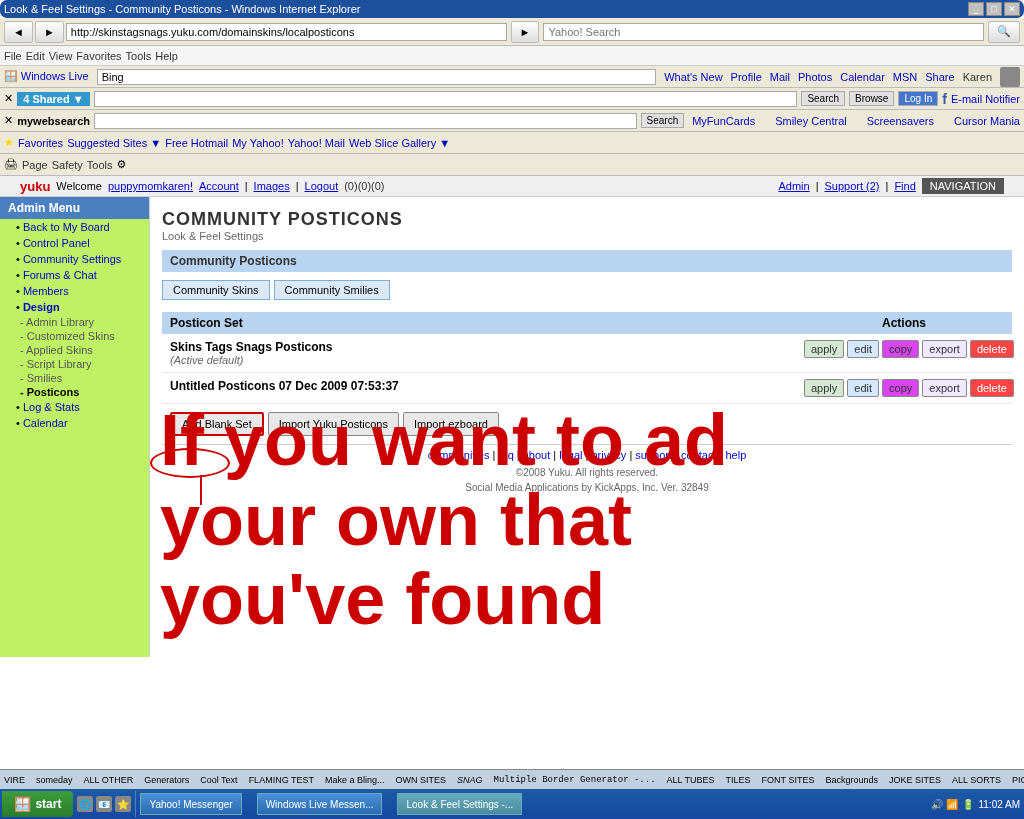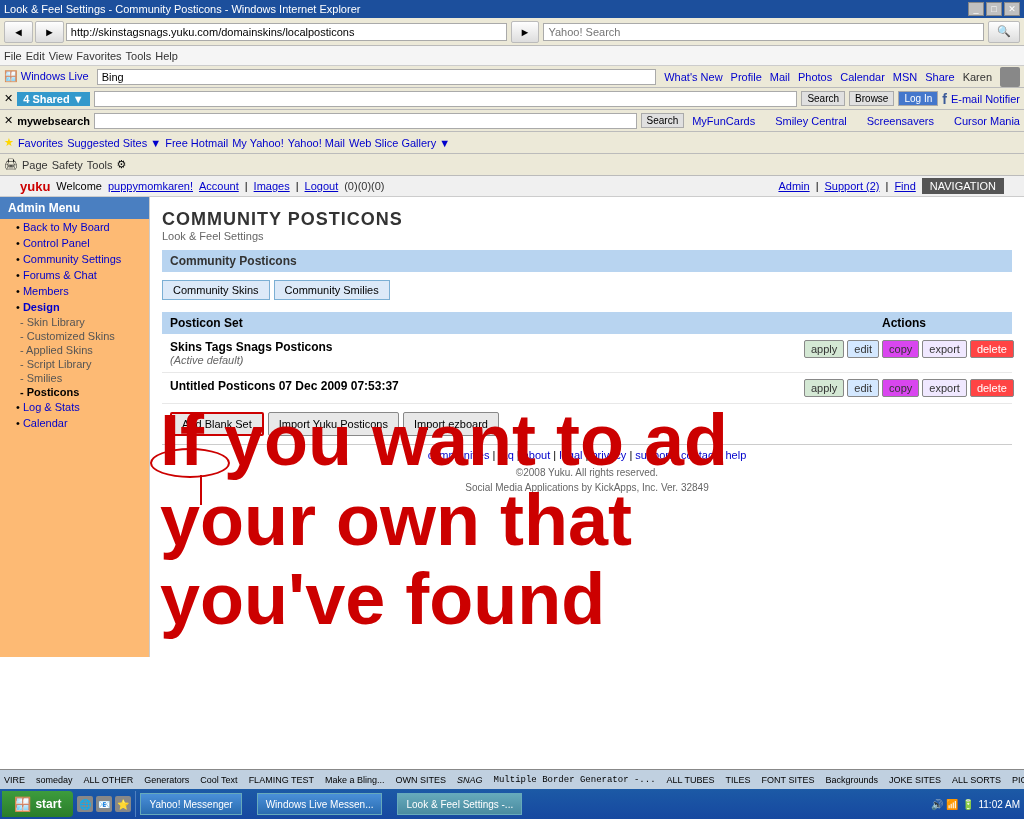--- a/index.html
+++ b/index.html
@@ -1,38 +1,38 @@
 <!DOCTYPE html>
 <html><head>
   <meta charset="utf-8">
   <style>
     * { margin: 0; padding: 0; box-sizing: border-box; }
     body { font-family: Arial, sans-serif; font-size: 12px; background: #fff; width: 1024px; height: 819px; overflow: hidden; position: relative; }
-    .title-bar { background: #1c4f9c; color: #fff; font-size: 11px; padding: 2px 4px; display: flex; align-items: center; justify-content: space-between; }
+    .title-bar { background: #1c4f9c; color: #fff; font-size: 11px; padding: 2px 4px; display: flex; align-items: center; justify-content: space-between; border-radius: 7px; }
     .title-bar-controls { display: flex; gap: 2px; }
     .title-bar-btn { width: 16px; height: 14px; background: #c0c0c0; border: 1px solid #888; font-size: 9px; cursor: pointer; display: flex; align-items: center; justify-content: center; }
 
     .address-bar { background: #ece9d8; padding: 2px 4px; display: flex; align-items: center; gap: 4px; border-bottom: 1px solid #aaa; height: 22px; }
     .address-input { flex: 1; height: 18px; border: 1px solid #aaa; padding: 0 4px; font-size: 11px; background: #fff; }
 
     
     .yuku-header { background: #f0f0f0; border-bottom: 1px solid #ccc; padding: 2px 20px; font-size: 11px; display: flex; align-items: center; justify-content: space-between; }
 
     
     .ie-toolbar-row { background: #ece9d8; border-bottom: 1px solid #bbb; padding: 1px 4px; display: flex; align-items: center; gap: 4px; font-size: 11px; height: 22px; }
 
     
     .favorites-bar { background: #ece9d8; border-bottom: 1px solid #bbb; padding: 1px 4px; display: flex; align-items: center; gap: 4px; font-size: 11px; height: 22px; overflow: hidden; }
     .fav-item { color: #00c; font-size: 11px; cursor: pointer; white-space: nowrap; }
 
     .page-title-area { padding: 8px 12px; }
     .page-title-area h1 { font-size: 18px; font-weight: bold; color: #333; letter-spacing: 1px; }
 
     
-    .sidebar { width: 150px; min-width: 150px; background: #fdba74; border-right: 1px solid #ccc; }
+    .sidebar { width: 150px; min-width: 150px; background: #bef264; border-right: 1px solid #ccc; }
     .sidebar-header { background: #4a7fc1; color: #fff; font-size: 12px; font-weight: bold; padding: 4px 8px; }
     .sidebar-item { padding: 2px 8px 2px 16px; font-size: 11px; cursor: pointer; }
     .sidebar-item.bullet::before { content: "• "; }
     .sidebar-sub { padding: 1px 8px 1px 20px; font-size: 11px; cursor: pointer; color: #555; }
 
     
     .content-area { flex: 1; padding: 8px 12px; }
 
     .section-header { background: #b8d4f0; padding: 4px 8px; font-size: 12px; font-weight: bold; color: #333; margin-bottom: 8px; }
 
@@ -231,21 +231,21 @@
     </div>
     <div class="sidebar-item bullet">
       <span style="color:#00c; cursor:pointer;">Forums &amp; Chat</span>
     </div>
     <div class="sidebar-item bullet">
       <span style="color:#00c; cursor:pointer;">Members</span>
     </div>
     <div class="sidebar-item bullet">
       <span style="color:#00c; cursor:pointer; font-weight:bold;">Design</span>
     </div>
-    <div class="sidebar-sub">- Skin Library</div>
+    <div class="sidebar-sub">- Admin Library</div>
     <div class="sidebar-sub">- Customized Skins</div>
     <div class="sidebar-sub">- Applied Skins</div>
     <div class="sidebar-sub">- Script Library</div>
     <div class="sidebar-sub">- Smilies</div>
     <div class="sidebar-sub" style="font-weight:bold; color:#000;">- Posticons</div>
     <div class="sidebar-item bullet">
       <span style="color:#00c; cursor:pointer;">Log &amp; Stats</span>
     </div>
     <div class="sidebar-item bullet">
       <span style="color:#00c; cursor:pointer;">Calendar</span>

